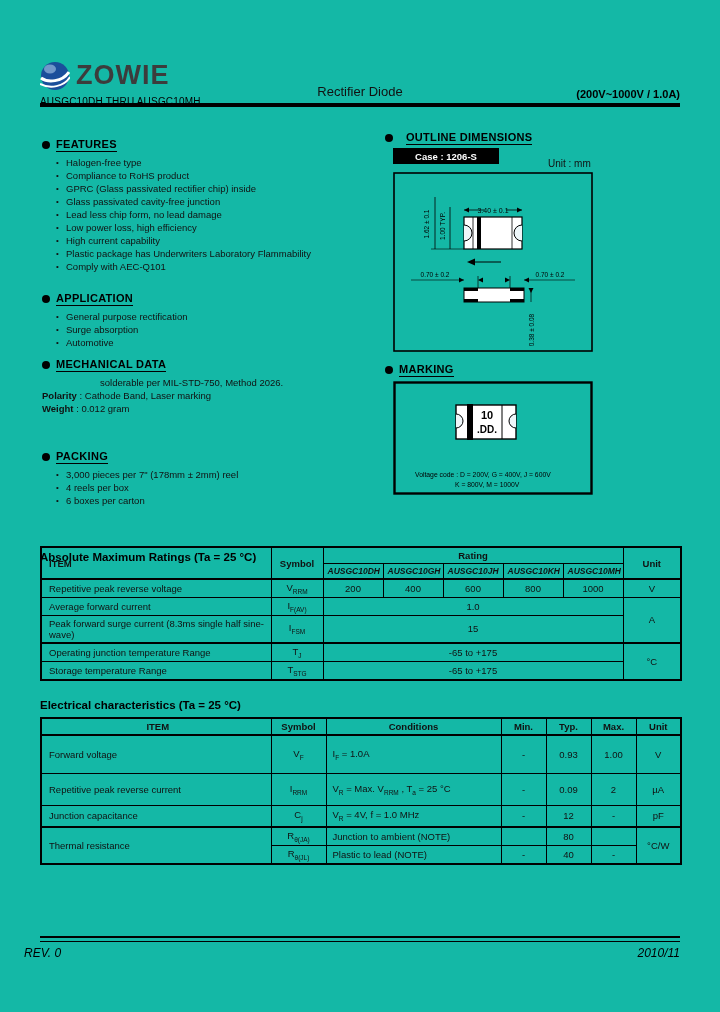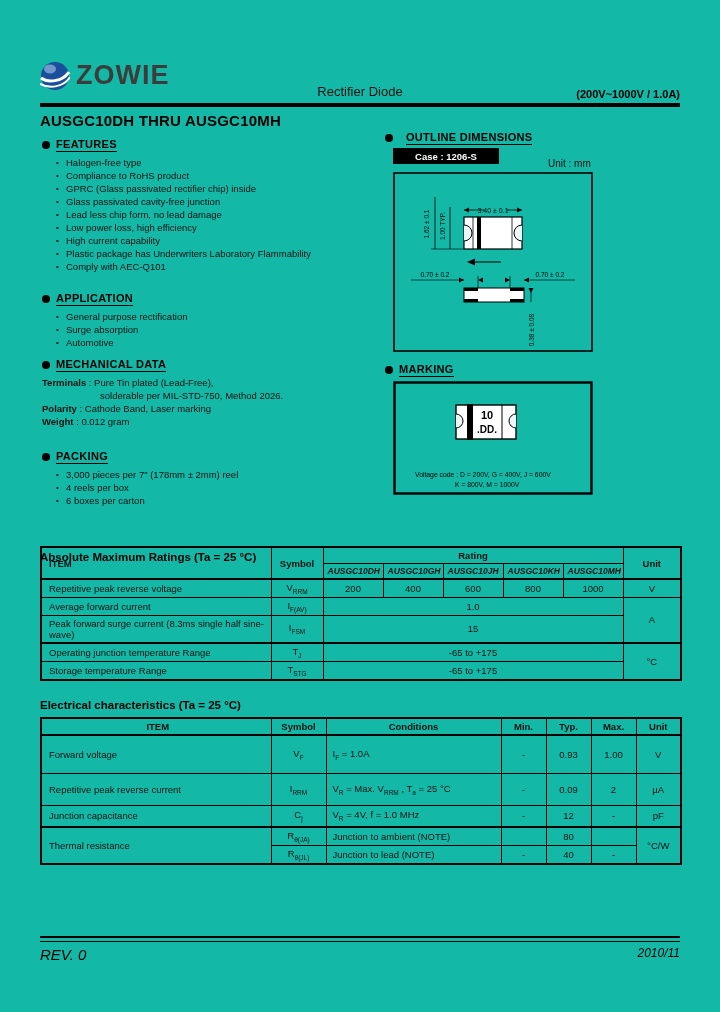--- a/index.html
+++ b/index.html
@@ -4,21 +4,21 @@
 <style>
   html,body{margin:0;padding:0;}
   body{background:#dfe9ee;font-family:"Liberation Sans",sans-serif;color:#000;}
   .page{position:relative;width:720px;height:1012px;background:#14b8a6;margin:0 auto;overflow:hidden;}
   
   .logo{position:absolute;left:40px;top:60px;display:flex;align-items:center;gap:6px;}
   .logo .brand{font-size:27px;font-weight:bold;color:#3c3c3c;letter-spacing:1px;}
   .doc-title{position:absolute;left:0;right:0;top:84px;text-align:center;font-size:13px;color:#111;}
   .doc-range{position:absolute;right:40px;top:88px;font-size:11px;font-weight:bold;}
   .hrule{position:absolute;left:40px;top:103px;width:640px;height:4px;background:#000;}
-  .part-title{position:absolute;left:40px;top:112px;font-size:15px;font-weight:bold;letter-spacing:.2px;}
+  .part-title{position:absolute;left:40px;top:96px;font-size:10px;font-weight:normal;letter-spacing:.2px;}
   
   .sec{position:absolute;left:42px;width:335px;}
   .sec-head{display:flex;align-items:center;gap:6px;font-size:11px;font-weight:bold;}
   .sec-head .dot{width:8px;height:8px;border-radius:50%;background:#000;flex:0 0 8px;}
   .sec-head .ht{border-bottom:1.5px solid #000;padding-bottom:1px;letter-spacing:.3px;}
   .li{display:flex;font-size:9.5px;line-height:13px;padding-left:14px;color:#111;}
   .li .b{width:10px;flex:0 0 10px;font-size:8px;}
   .li.cont .b{visibility:hidden;}
   .ul{margin-top:4px;}
   .mech{margin-top:4px;font-size:9.5px;line-height:13px;color:#111;}
@@ -39,21 +39,21 @@
   .dt th{font-weight:bold;}
   .dt .item{text-align:left;padding-left:7px;}
   .dt .cond{text-align:left;padding-left:6px;}
   .dt .model{font-style:italic;font-weight:bold;font-size:8.5px;}
   .dt sub{font-size:6.5px;}
   .outer{border:2px solid #000;}
   .dt tr.thick td, .dt tr.thick th{border-top:2px solid #000;}
   .notes{position:absolute;left:42px;top:874px;width:640px;font-size:7.8px;color:#222;}
   
   .frule{position:absolute;left:40px;top:936px;width:640px;height:3px;border-top:2.5px solid #000;border-bottom:1.5px solid #000;}
-  .f-rev{position:absolute;left:40px;top:946px;font-size:15px;font-style:italic;}
+  .f-rev{position:absolute;left:24px;top:946px;font-size:12px;font-style:italic;}
   .f-date{position:absolute;right:40px;top:946px;font-size:12px;font-style:italic;}
   svg text{font-family:"Liberation Sans",sans-serif;}
 </style>
 </head>
 <body>
 
 <div class="page">
 
   <div class="logo">
     <svg width="30" height="30" viewBox="0 0 30 30">
@@ -134,21 +134,20 @@
         </div>
     </div>
   </div>
 
   <div class="sec" style="top:358px;">
     <div class="sec-head">
         <span class="dot"></span>
       <span class="ht">MECHANICAL DATA</span>
       </div>
     <div class="mech">
-      <div><span class="lbl">Terminals</span><span> : Pure Tin plated (Lead-Free),</span></div>
       <div class="ind">solderable per MIL-STD-750, Method 2026.</div>
       <div><span class="lbl">Polarity</span><span> : Cathode Band, Laser marking</span></div>
       <div><span class="lbl">Weight</span><span> : 0.012 gram</span></div>
     </div>
   </div>
 
   <div class="sec" style="top:450px;">
     <div class="sec-head">
         <span class="dot"></span>
       <span class="ht">PACKING</span>
@@ -353,21 +352,21 @@
       <td class="item" rowspan="2">Thermal resistance</td>
       <td><span>R</span><sub>θ(JA)</sub></td>
       <td class="cond">Junction to ambient (NOTE)</td>
       <td></td>
       <td>80</td>
       <td></td>
       <td rowspan="2">°C/W</td>
     </tr>
     <tr>
       <td><span>R</span><sub>θ(JL)</sub></td>
-      <td class="cond">Junction to lead (NOTE)</td>
+      <td class="cond">Plastic to lead (NOTE)</td>
       <td>-</td>
       <td>40</td>
       <td>-</td>
     </tr>
   </tbody>
     </table>
 
   <div class="frule"></div>
   <div class="f-rev">REV. 0</div>
   <div class="f-date">2010/11</div>

